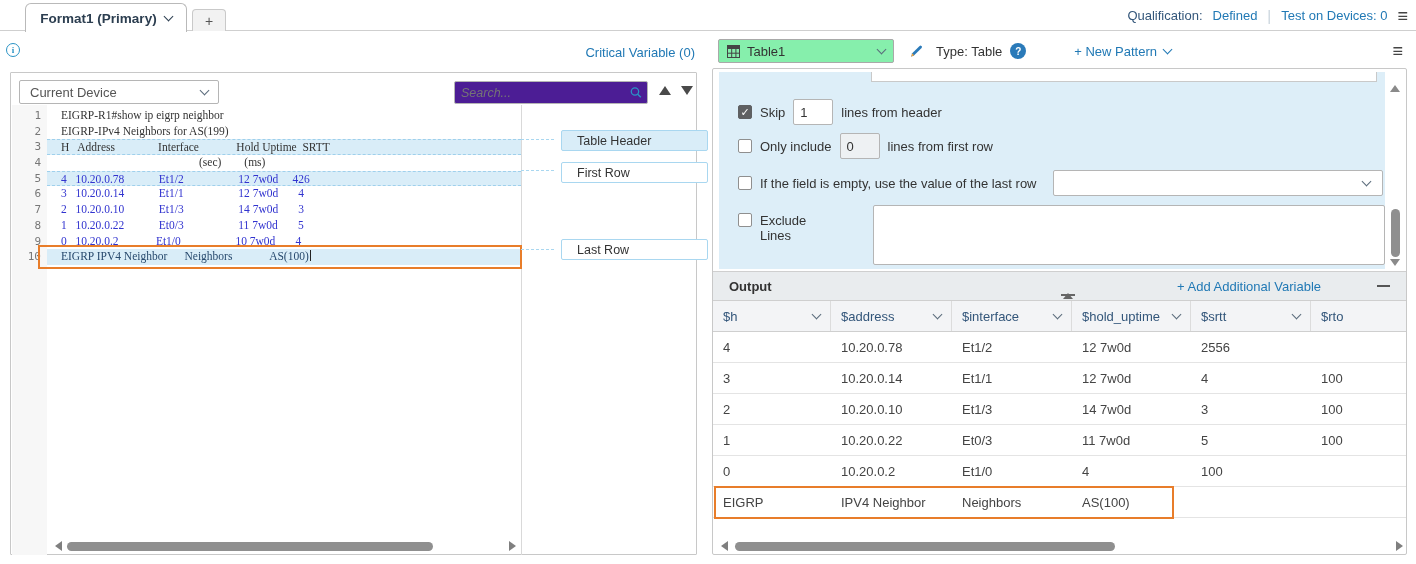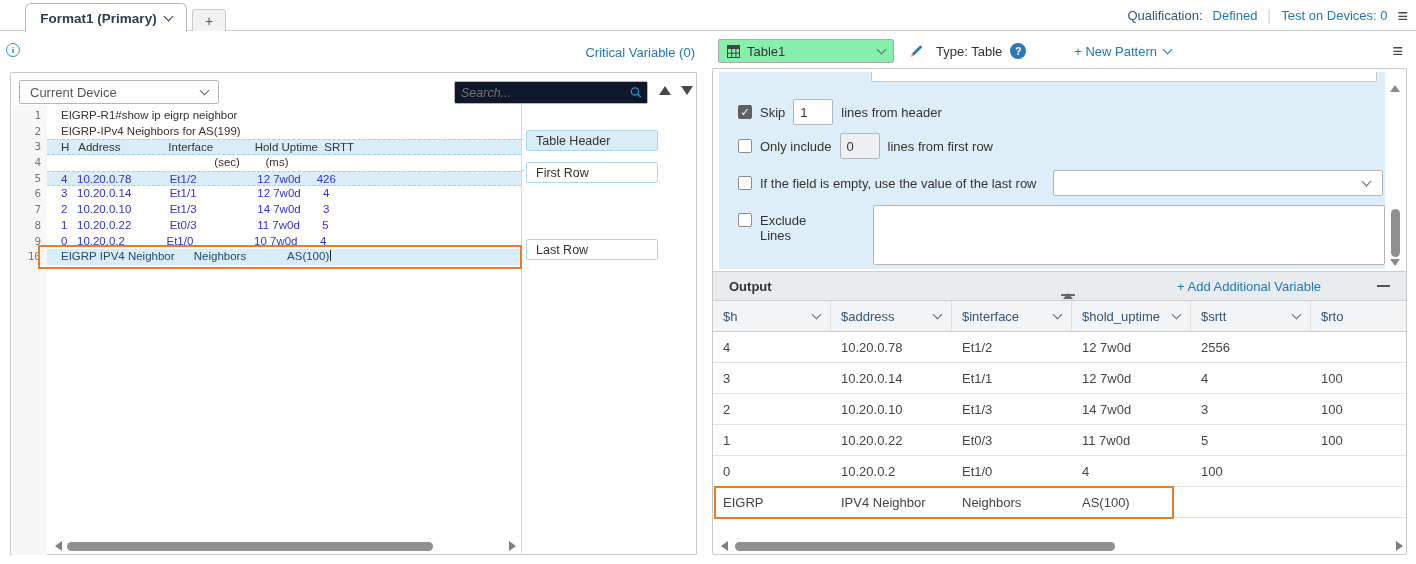--- a/index.html
+++ b/index.html
@@ -26,41 +26,41 @@
   #pencil { margin-left:14px; cursor:pointer; display:flex; }
   #type-label { margin-left:12px; color:#333; }
   #help-badge { margin-left:8px; width:16px; height:16px; border-radius:50%; background:#2a7ab9; color:#fff; font-size:10px; font-weight:bold; display:flex; align-items:center; justify-content:center; cursor:pointer; }
   #new-pattern { margin-left:48px; display:flex; align-items:center; gap:7px; cursor:pointer; }
   #pattern-burger { margin-left:auto; margin-right:4px; }
 
   
   #left-panel { position:absolute; left:10px; top:72px; width:687px; height:483px; border:1px solid #c8c8c8; border-radius:1px; background:#fff; }
   #device-select { position:absolute; left:8px; top:7px; width:200px; height:24px; border:1px solid #b5b5b5; border-radius:2px; display:flex; align-items:center; padding:0 10px; color:#555; cursor:pointer; background:#fff; }
   #device-select .grow { flex:1; }
-  #search-box { position:absolute; left:443px; top:8px; width:194px; height:23px; border:1px solid #b5b5b5; border-radius:2px; display:flex; align-items:center; background:#0f172a; }
+  #search-box { position:absolute; left:443px; top:8px; width:194px; height:23px; border:1px solid #b5b5b5; border-radius:2px; display:flex; align-items:center; background:#4c1d95; }
   #search-box input { flex:1; border:none; outline:none; font-style:italic; color:#888; font-size:12.5px; padding:0 6px; font-family:"Liberation Sans",sans-serif; background:transparent; }
   #search-box svg { margin-right:5px; }
   .tri-btn { position:absolute; top:13px; width:0; height:0; border-left:6px solid transparent; border-right:6px solid transparent; cursor:pointer; }
   #tri-up { left:648px; border-bottom:9px solid #4a4a4a; }
   #tri-down { left:670px; border-top:9px solid #4a4a4a; }
 
   #gutter { position:absolute; left:1px; top:32px; width:35px; height:450px; background:#f7f7f7; font-family:"DejaVu Sans Mono", monospace; font-size:11px; color:#777; text-align:right; padding:3px 6px 0 0; }
   .gut-n { height:15.7px; line-height:15.7px; }
   #code-divider { position:absolute; left:510px; top:32px; width:1px; height:450px; background:#d9d9d9; }
-  #code-lines { position:absolute; left:36px; top:35px; width:474px; font-family:Liberation Sans, sans-serif; font-size:11.5px; white-space:pre; }
+  #code-lines { position:absolute; left:36px; top:35px; width:474px; font-family:Liberation Serif, serif; font-size:11.5px; white-space:pre; }
   .code-line { height:15.7px; line-height:15.5px; padding-left:14px; cursor:text; }
   .code-line.plain { color:#333; }
   .code-line.blue  { color:#3133cf; }
   .code-line.navy  { color:#27496d; }
   .code-line.hl-header, .code-line.hl-first { background:#d9edf8; border-top:1px dashed #9fd0ec; border-bottom:1px dashed #9fd0ec; }
   .code-line.hl-last { background:#d9edf8; }
   .caret { display:inline-block; width:1px; height:11px; background:#222; vertical-align:-1px; margin-left:1px; }
   #orange-box-left { position:absolute; left:27px; top:172px; width:484px; height:24px; border:2.5px solid #e87d2a; pointer-events:none; }
 
-  .marker-label { position:absolute; left:515px; width:132px; height:21px; border:1px solid #a9d7f0; border-radius:2px; background:#fff; font-size:12.5px; color:#333; display:flex; align-items:center; padding-left:9px; cursor:pointer; }
+  .marker-label { position:absolute; left:550px; width:147px; height:21px; border:1px solid #a9d7f0; border-radius:2px; background:#fff; font-size:12.5px; color:#333; display:flex; align-items:center; padding-left:15px; cursor:pointer; }
   #label-table-header { top:57px; background:#d9edf8; }
   #label-first-row { top:89px; }
   #label-last-row { top:166px; }
   .connector { position:absolute; left:510px; width:33px; height:0; border-top:1.5px dashed #a9d7f0; }
   #conn-1 { top:66px; } #conn-2 { top:97px; } #conn-3 { top:176px; }
 
   
   .hscroll-arrow { position:absolute; width:0; height:0; border-top:5px solid transparent; border-bottom:5px solid transparent; cursor:pointer; }
   .hscroll-arrow.left { border-right:7px solid #7f7f7f; }
   .hscroll-arrow.right { border-left:7px solid #7f7f7f; }

